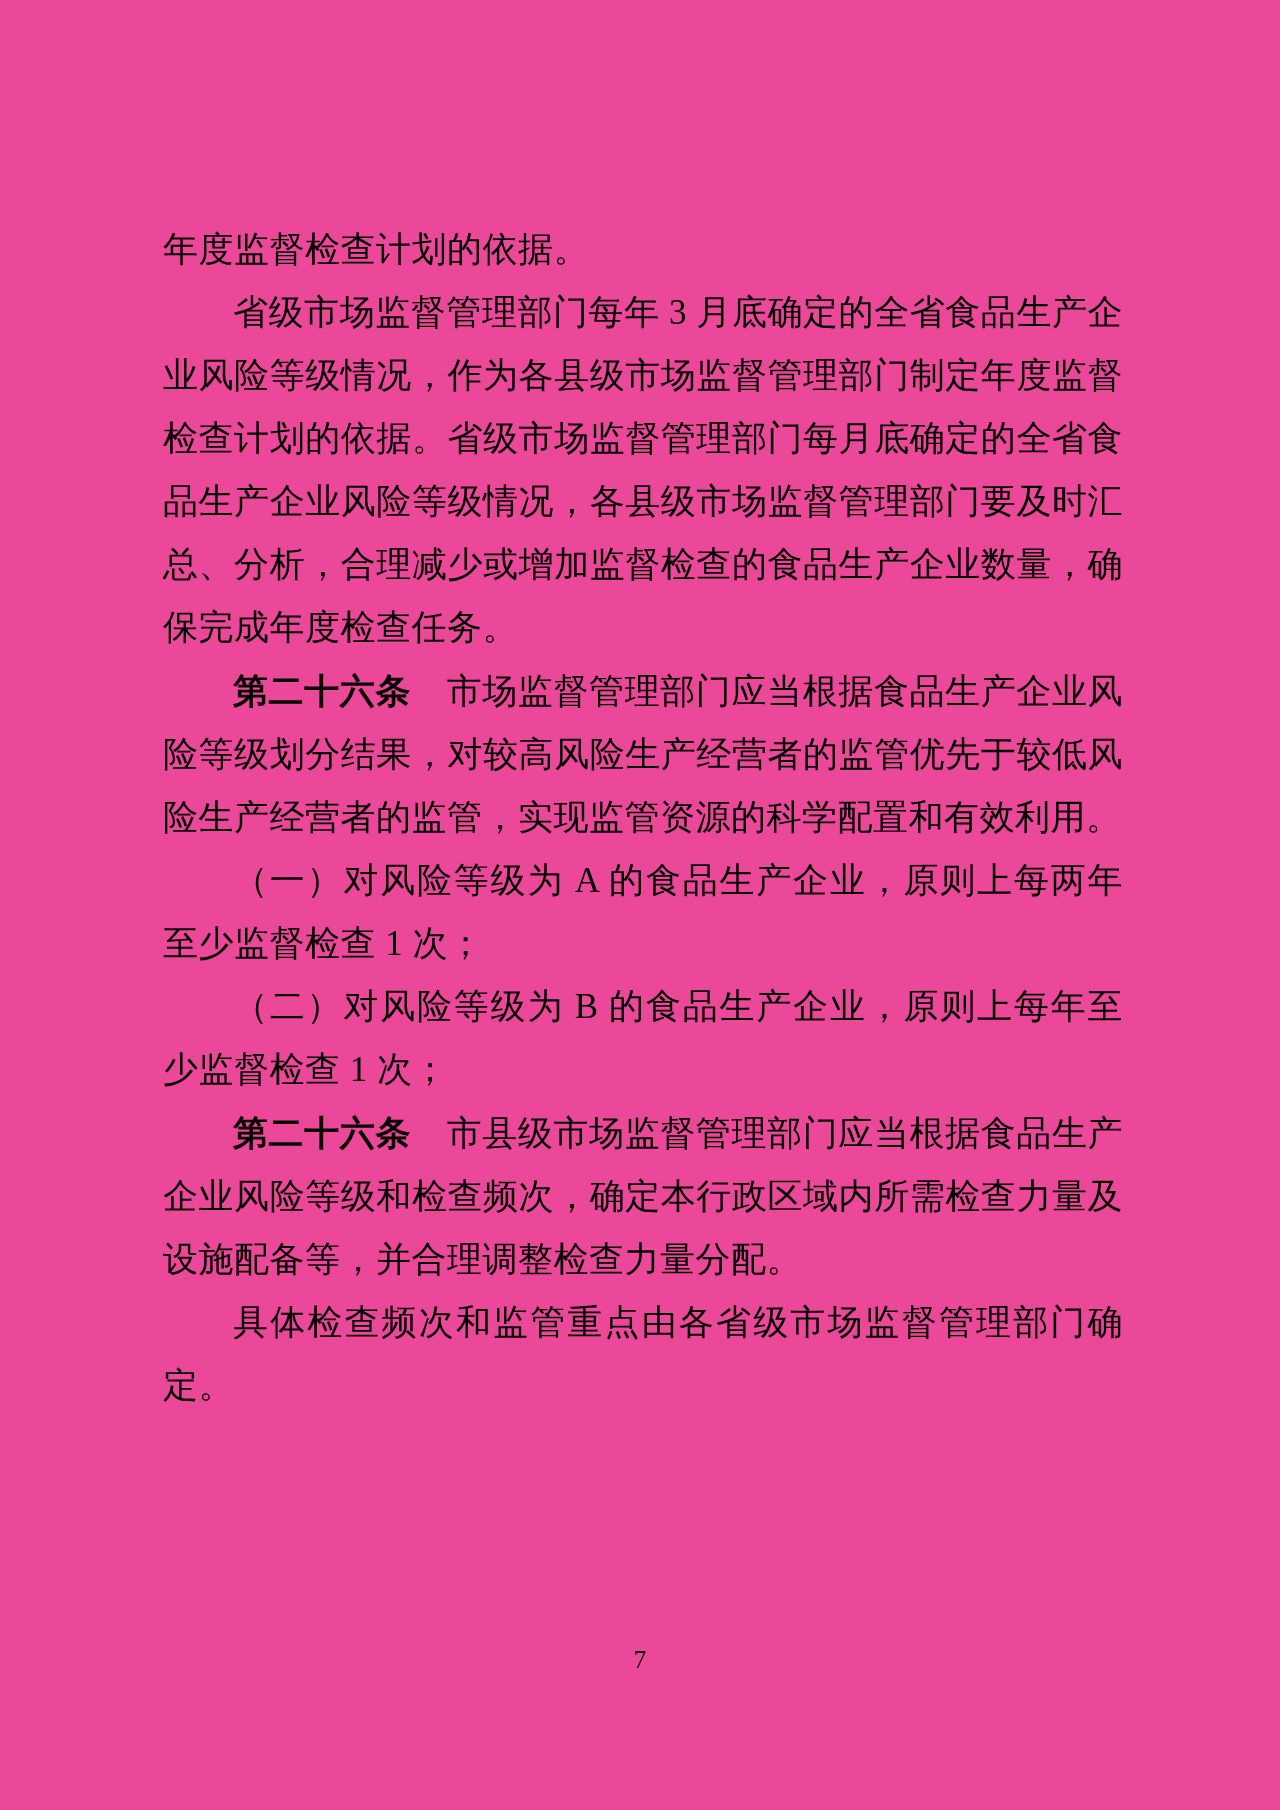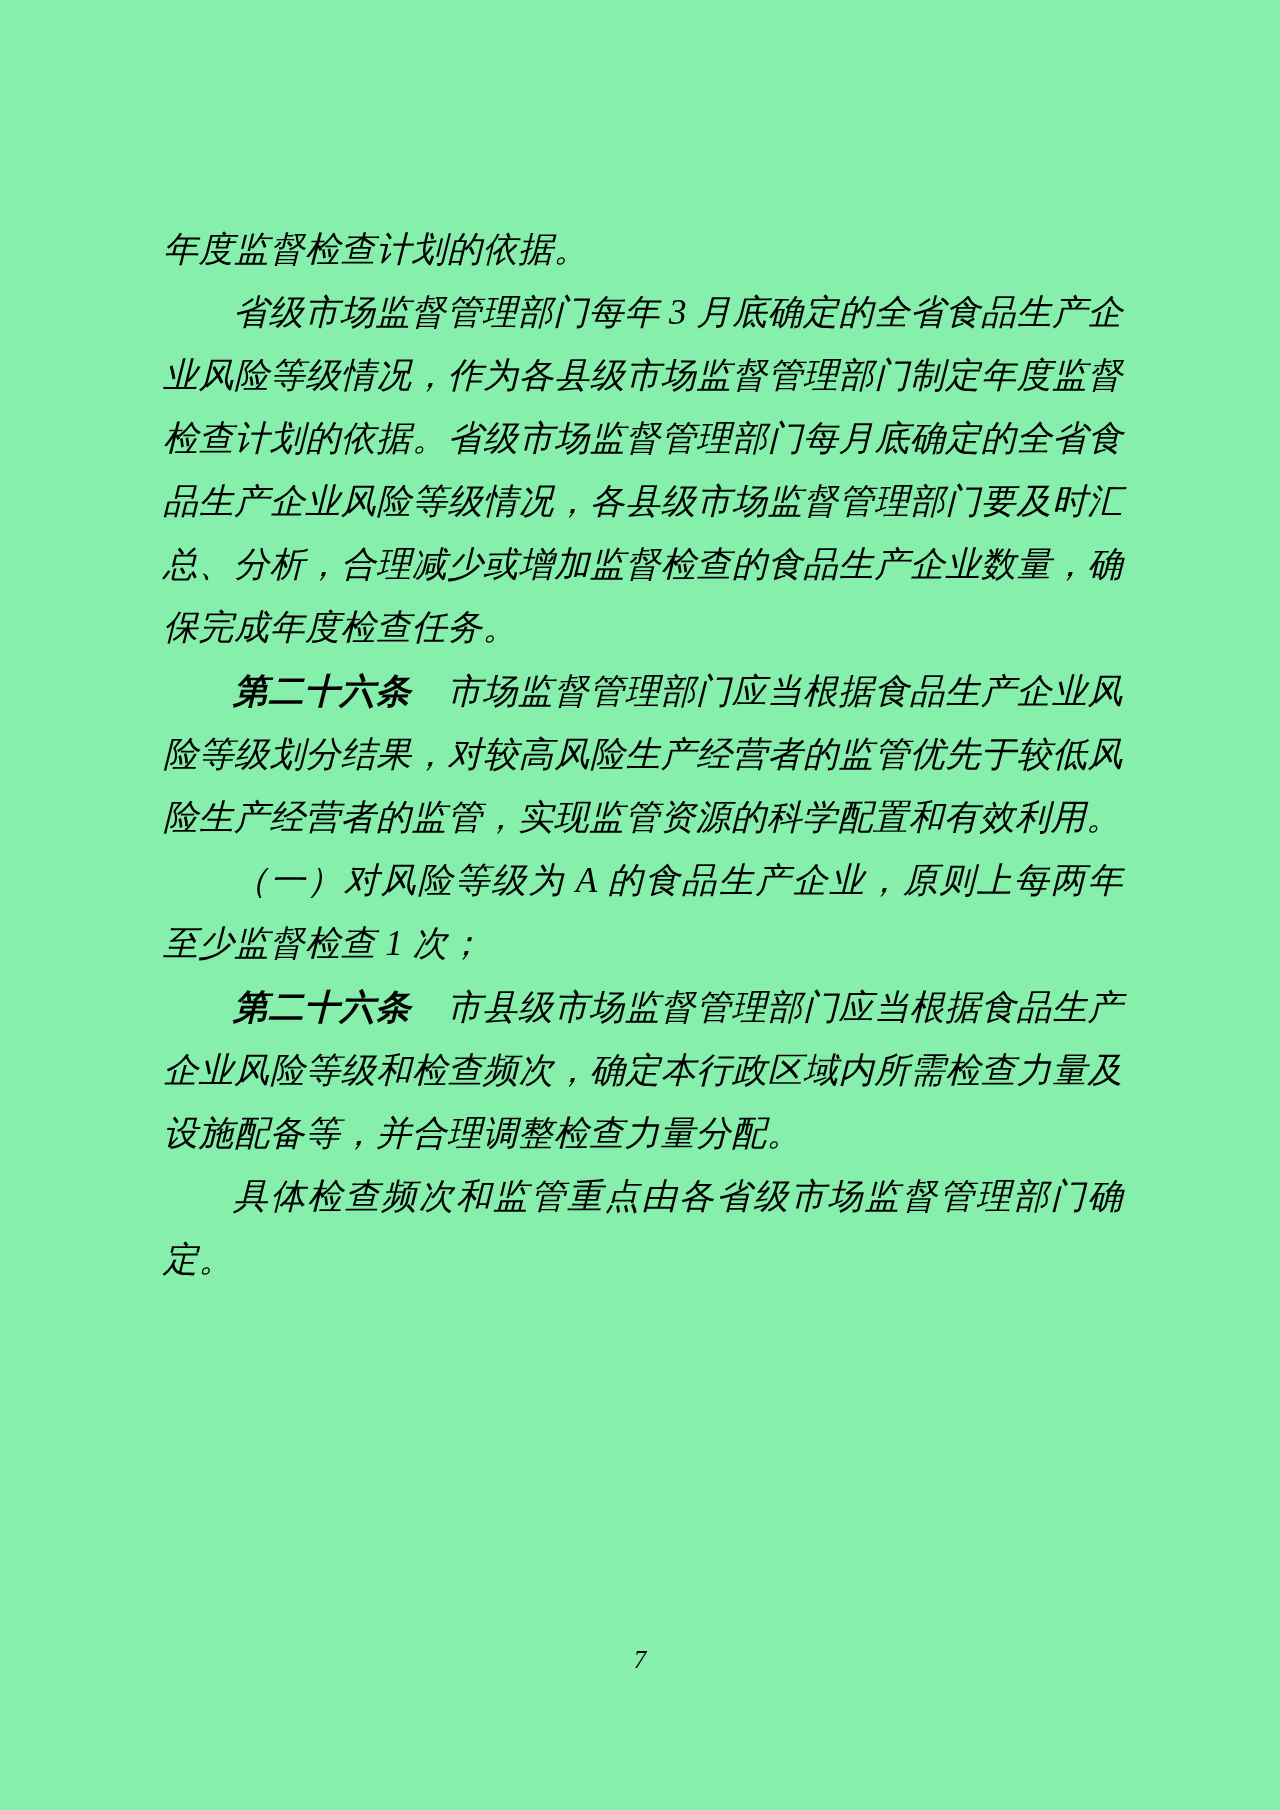--- a/index.html
+++ b/index.html
@@ -9,22 +9,21 @@
     height: 1810px;
     background: #ffffff;
     color: #000000;
     position: relative;
     font-family: "Liberation Serif", serif;
     overflow: hidden;
   }
   .doc-page {
     position: absolute;
     inset: 0;
-    background: #86efac;
-    font-style: italic;
+    background: #ec4899;
   }
   .body-text {
     position: absolute;
     left: 163px;
     top: 218px;
     width: 960px;
     font-size: 35px;
     line-height: 63px;
     text-align: justify;
     letter-spacing: 0.5px;
@@ -62,20 +61,21 @@
     <p class="para no-indent">年度监督检查计划的依据。</p>
 
     <p class="para">省级市场监督管理部门每年 3 月底确定的全省食品生产企业风险等级情况，作为各县级市场监督管理部门制定年度监督检查计划的依据。省级市场监督管理部门每月底确定的全省食品生产企业风险等级情况，各县级市场监督管理部门要及时汇总、分析，合理减少或增加监督检查的食品生产企业数量，确保完成年度检查任务。</p>
 
     <p class="para">
       <b class="art-num">第二十六条</b><span>　市场监督管理部门应当根据食品生产企业风险等级划分结果，对较高风险生产经营者的监管优先于较低风险生产经营者的监管，实现监管资源的科学配置和有效利用。</span>
     </p>
 
     <p class="para">（一）对风险等级为 A 的食品生产企业，原则上每两年至少监督检查 1 次；</p>
 
+    <p class="para">（二）对风险等级为 B 的食品生产企业，原则上每年至少监督检查 1 次；</p>
 
 
 
     <p class="para">
       <b class="art-num">第二十六条</b><span>　市县级市场监督管理部门应当根据食品生产企业风险等级和检查频次，确定本行政区域内所需检查力量及设施配备等，并合理调整检查力量分配。</span>
     </p>
 
     <p class="para">具体检查频次和监管重点由各省级市场监督管理部门确定。</p>
 
   </main>

